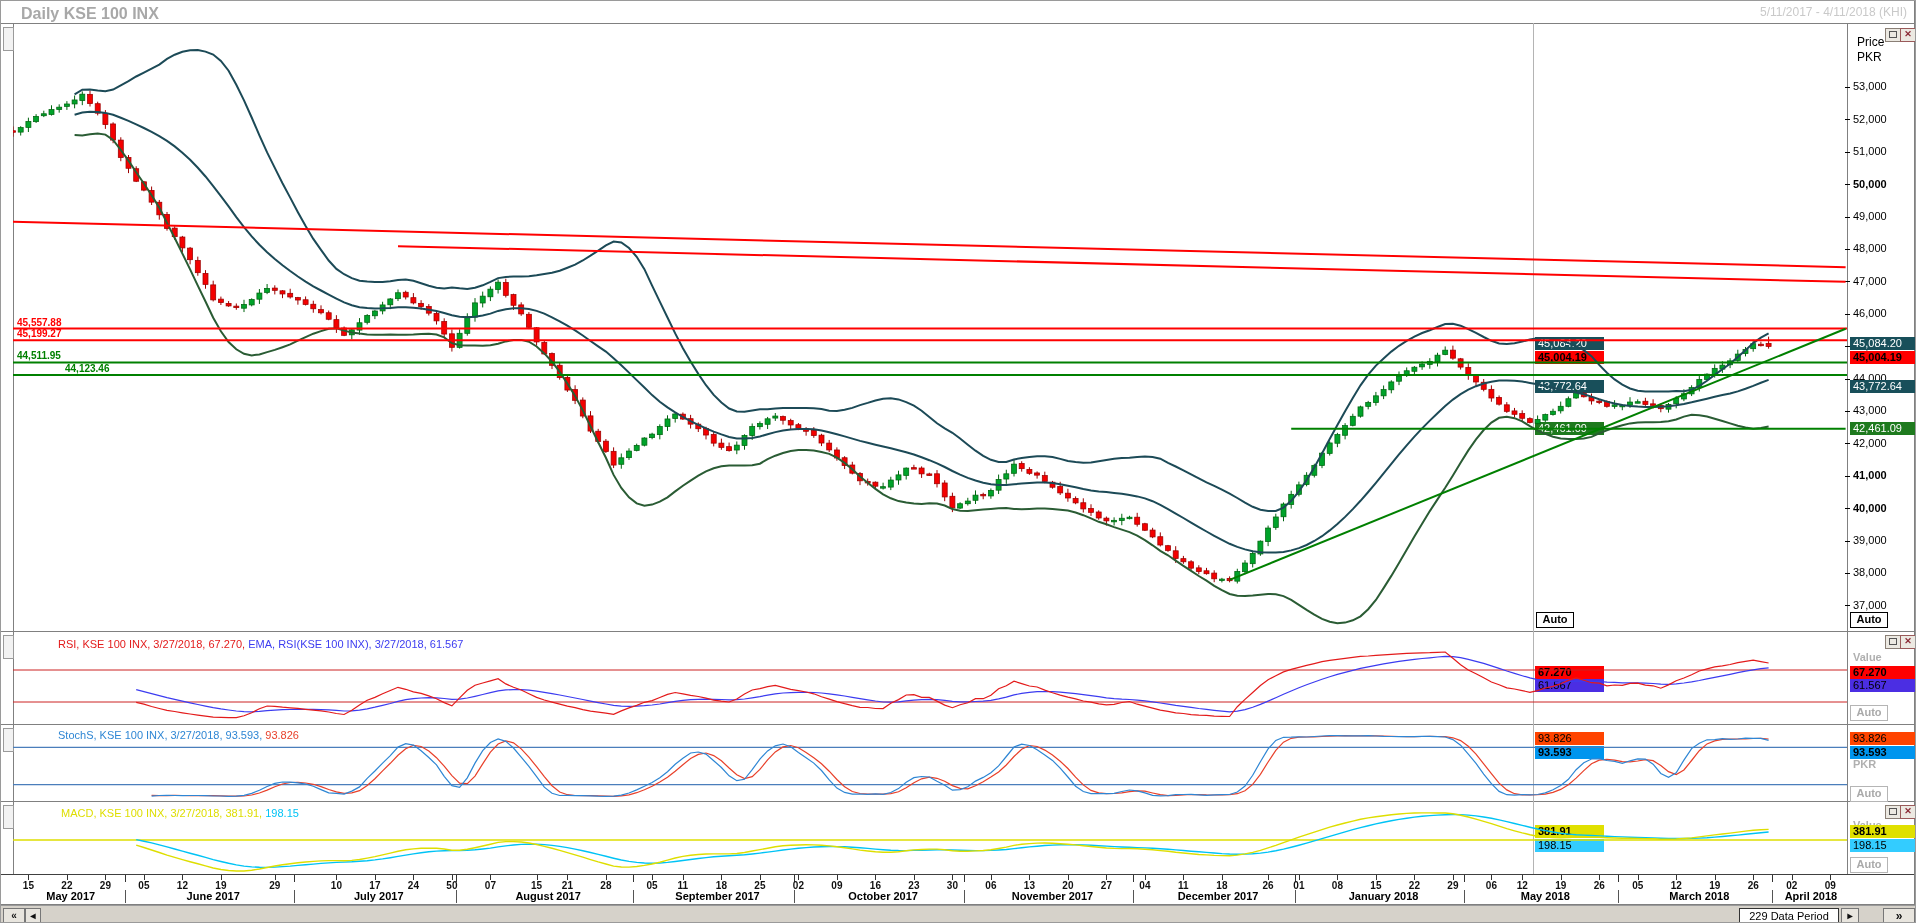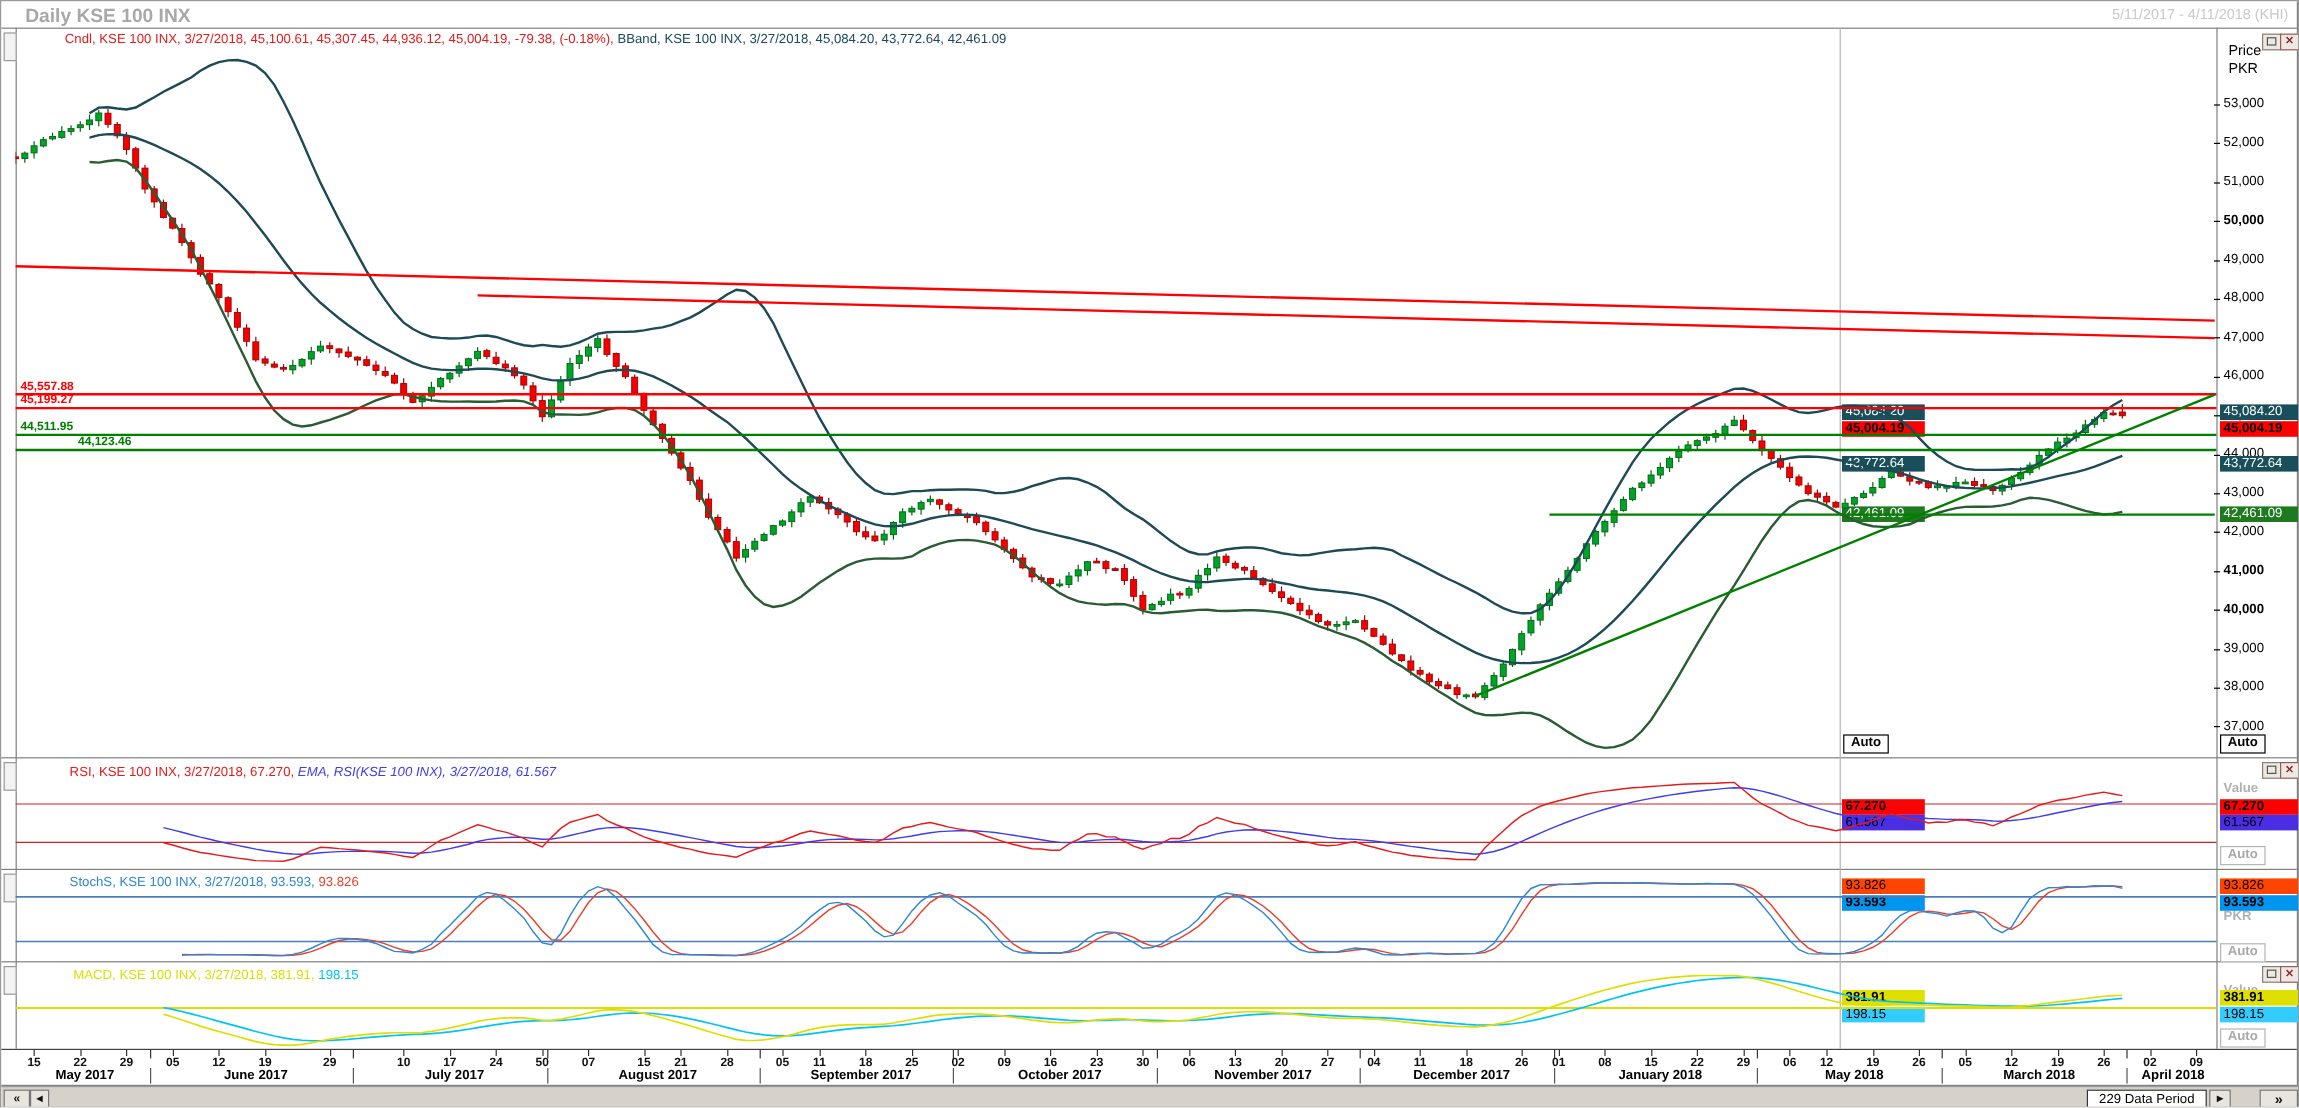--- a/index.html
+++ b/index.html
@@ -55,29 +55,24 @@
   <div class="vline" style="left:12px;top:22px;height:851px;"></div>
   <div class="vline" style="left:1532px;top:22px;height:851px;background:#b4b4b4;"></div>
   <div class="vline" style="left:1846px;top:22px;height:851px;"></div>
   <div class="vline" style="left:1913px;top:0px;height:923px;"></div>
 
   <div class="handle" style="left:2px;top:26px;"></div>
   <div class="handle" style="left:2px;top:634px;"></div>
   <div class="handle" style="left:2px;top:727px;"></div>
   <div class="handle" style="left:2px;top:804px;"></div>
 
-  <div class="abs legend" style="left:53px;top:26px;">
-    <span style="color:#e31b1b;">Cndl, KSE 100 INX, 3/27/2018, 45,100.61, 45,307.45, 44,936.12, 45,004.19, -79.38, (-0.18%),</span>
-    <span> </span>
-    <span style="color:#1c4a57;">BBand, KSE 100 INX, 3/27/2018, 45,084.20, 43,772.64, 42,461.09</span>
-  </div>
   <div class="abs legend" style="left:57px;top:637px;">
     <span style="color:#e31b1b;">RSI, KSE 100 INX, 3/27/2018, 67.270,</span>
     <span> </span>
-    <span style="color:#3c3cf0;font-style:italic;">EMA, RSI(KSE 100 INX), 3/27/2018, 61.567</span>
+    <span style="color:#3c3cf0;">EMA, RSI(KSE 100 INX), 3/27/2018, 61.567</span>
   </div>
   <div class="abs legend" style="left:57px;top:728px;">
     <span style="color:#2e86d4;">StochS, KSE 100 INX, 3/27/2018, 93.593,</span>
     <span> </span>
     <span style="color:#e8402a;">93.826</span>
   </div>
   <div class="abs legend" style="left:60px;top:806px;">
     <span style="color: rgb(222, 222, 0);">MACD, KSE 100 INX, 3/27/2018, 381.91,</span>
     <span> </span>
     <span style="color:#00c3f5;">198.15</span>

